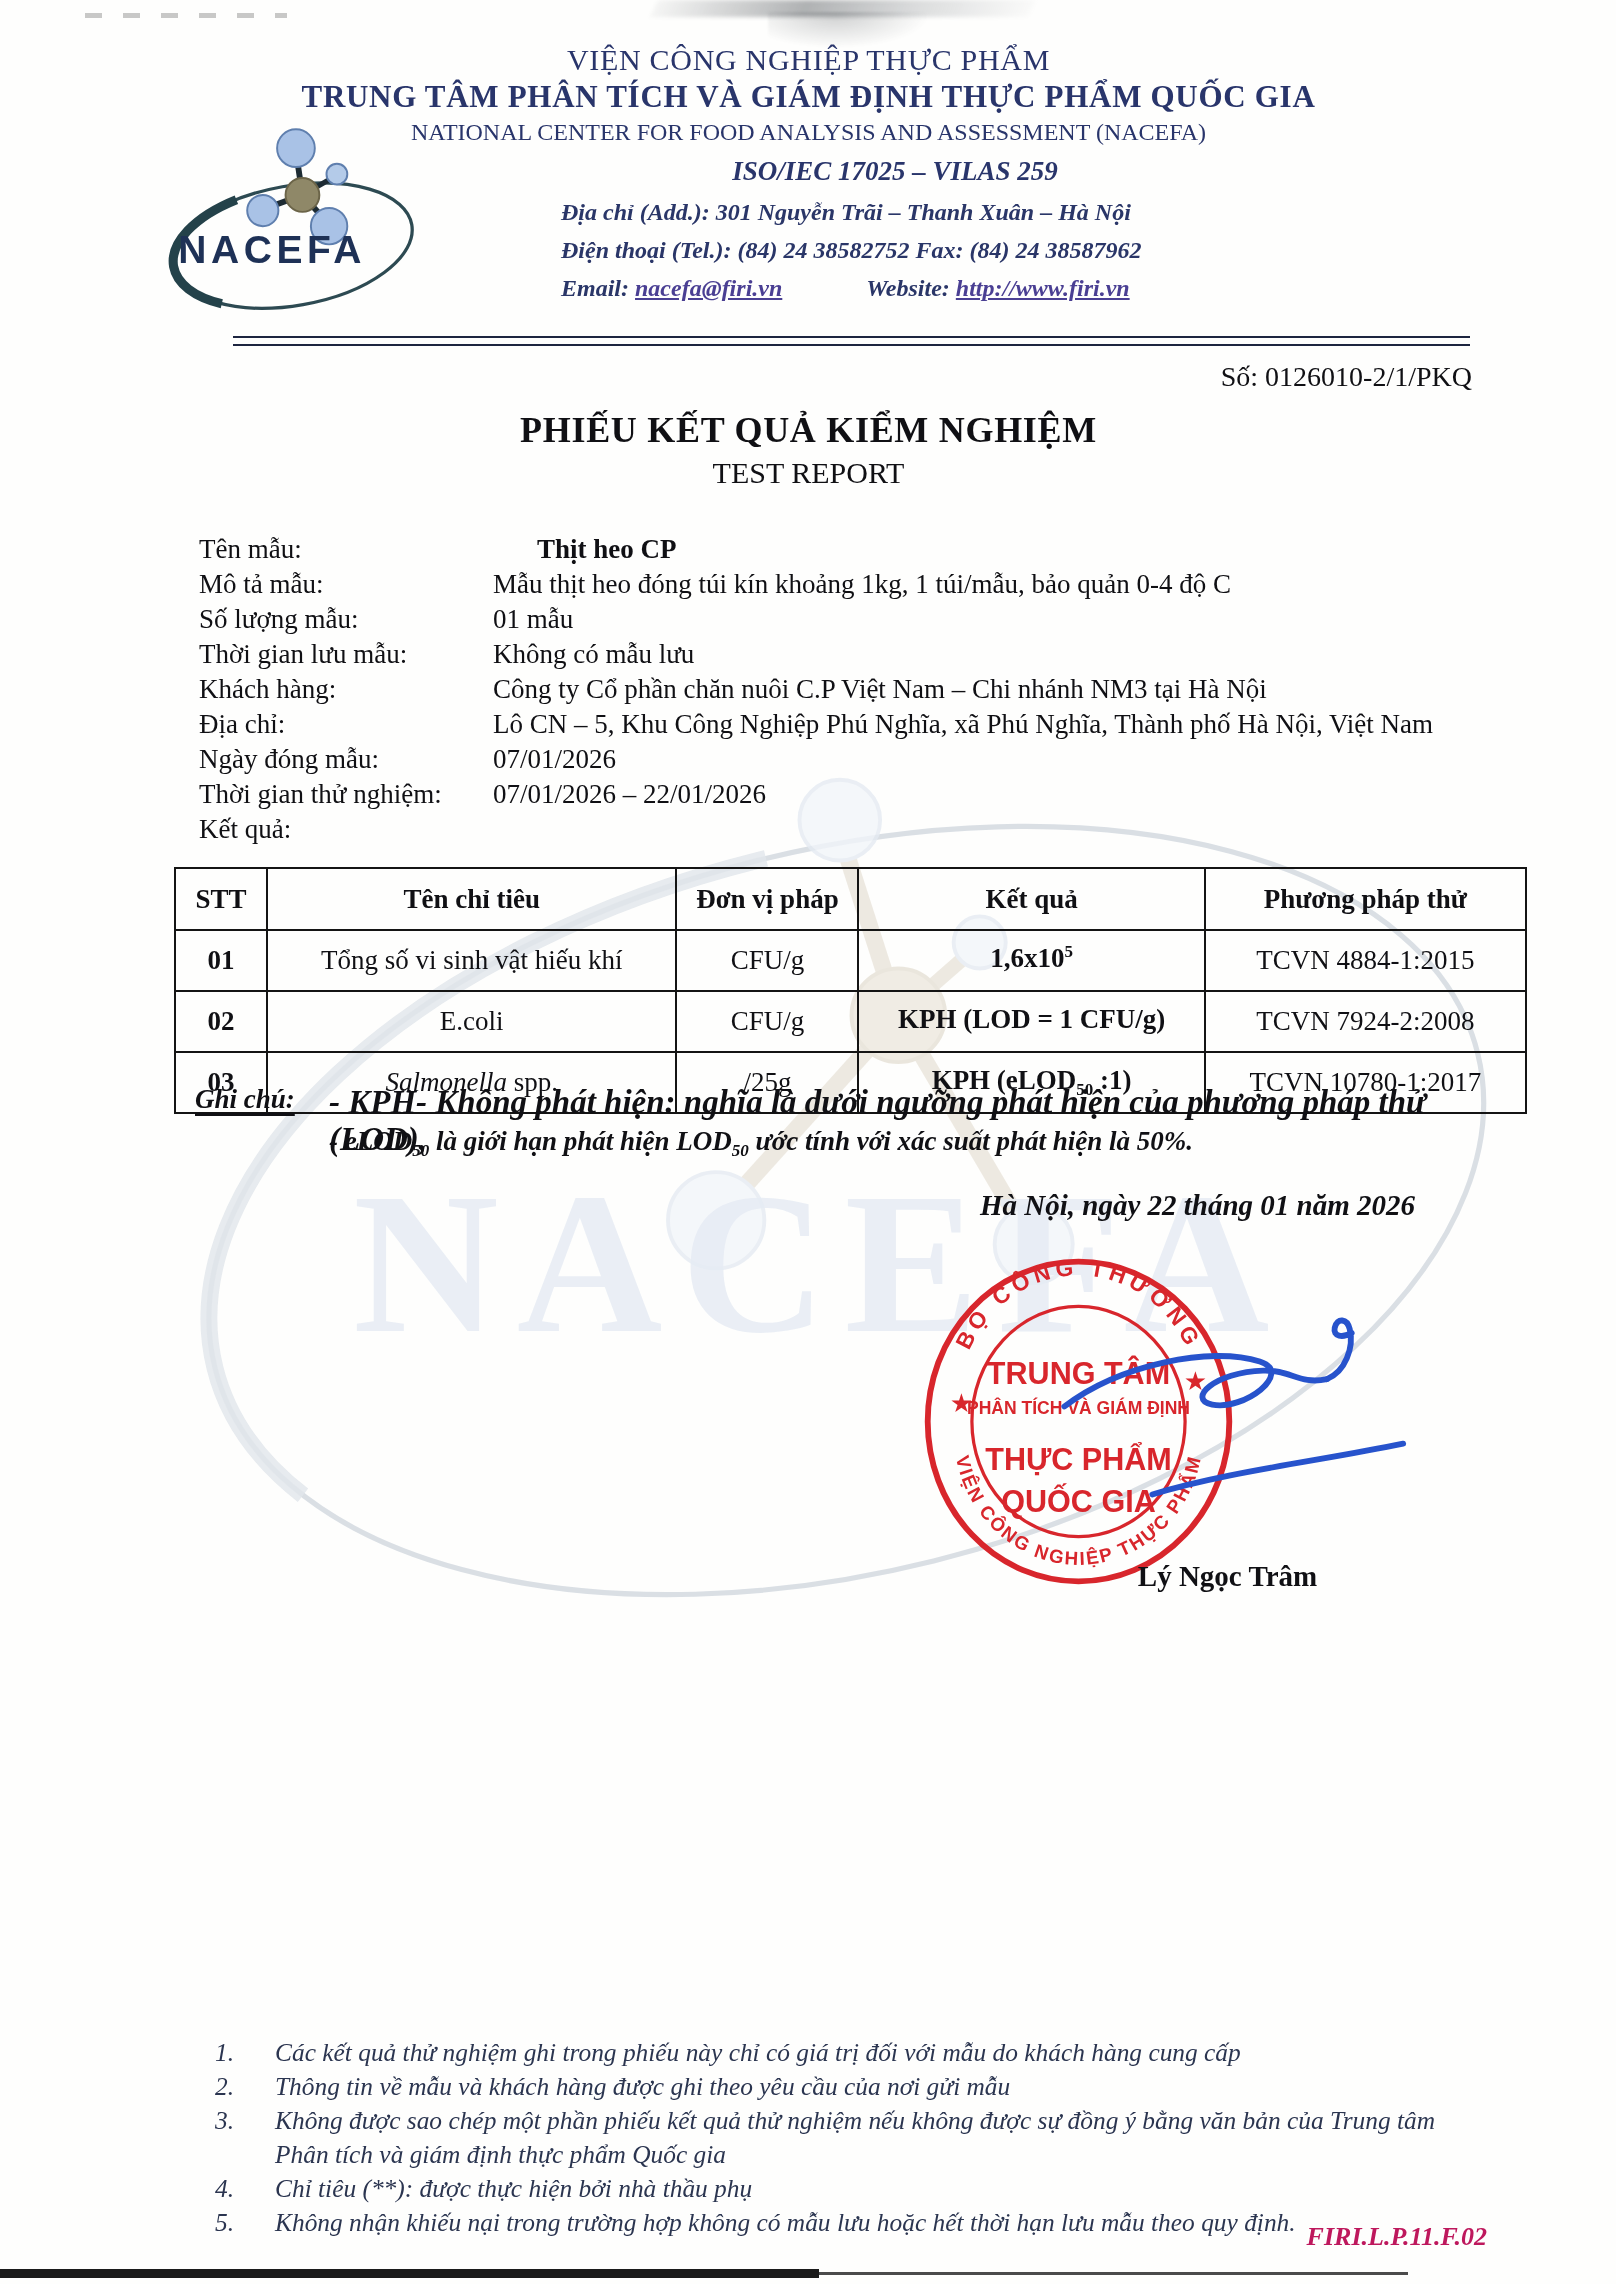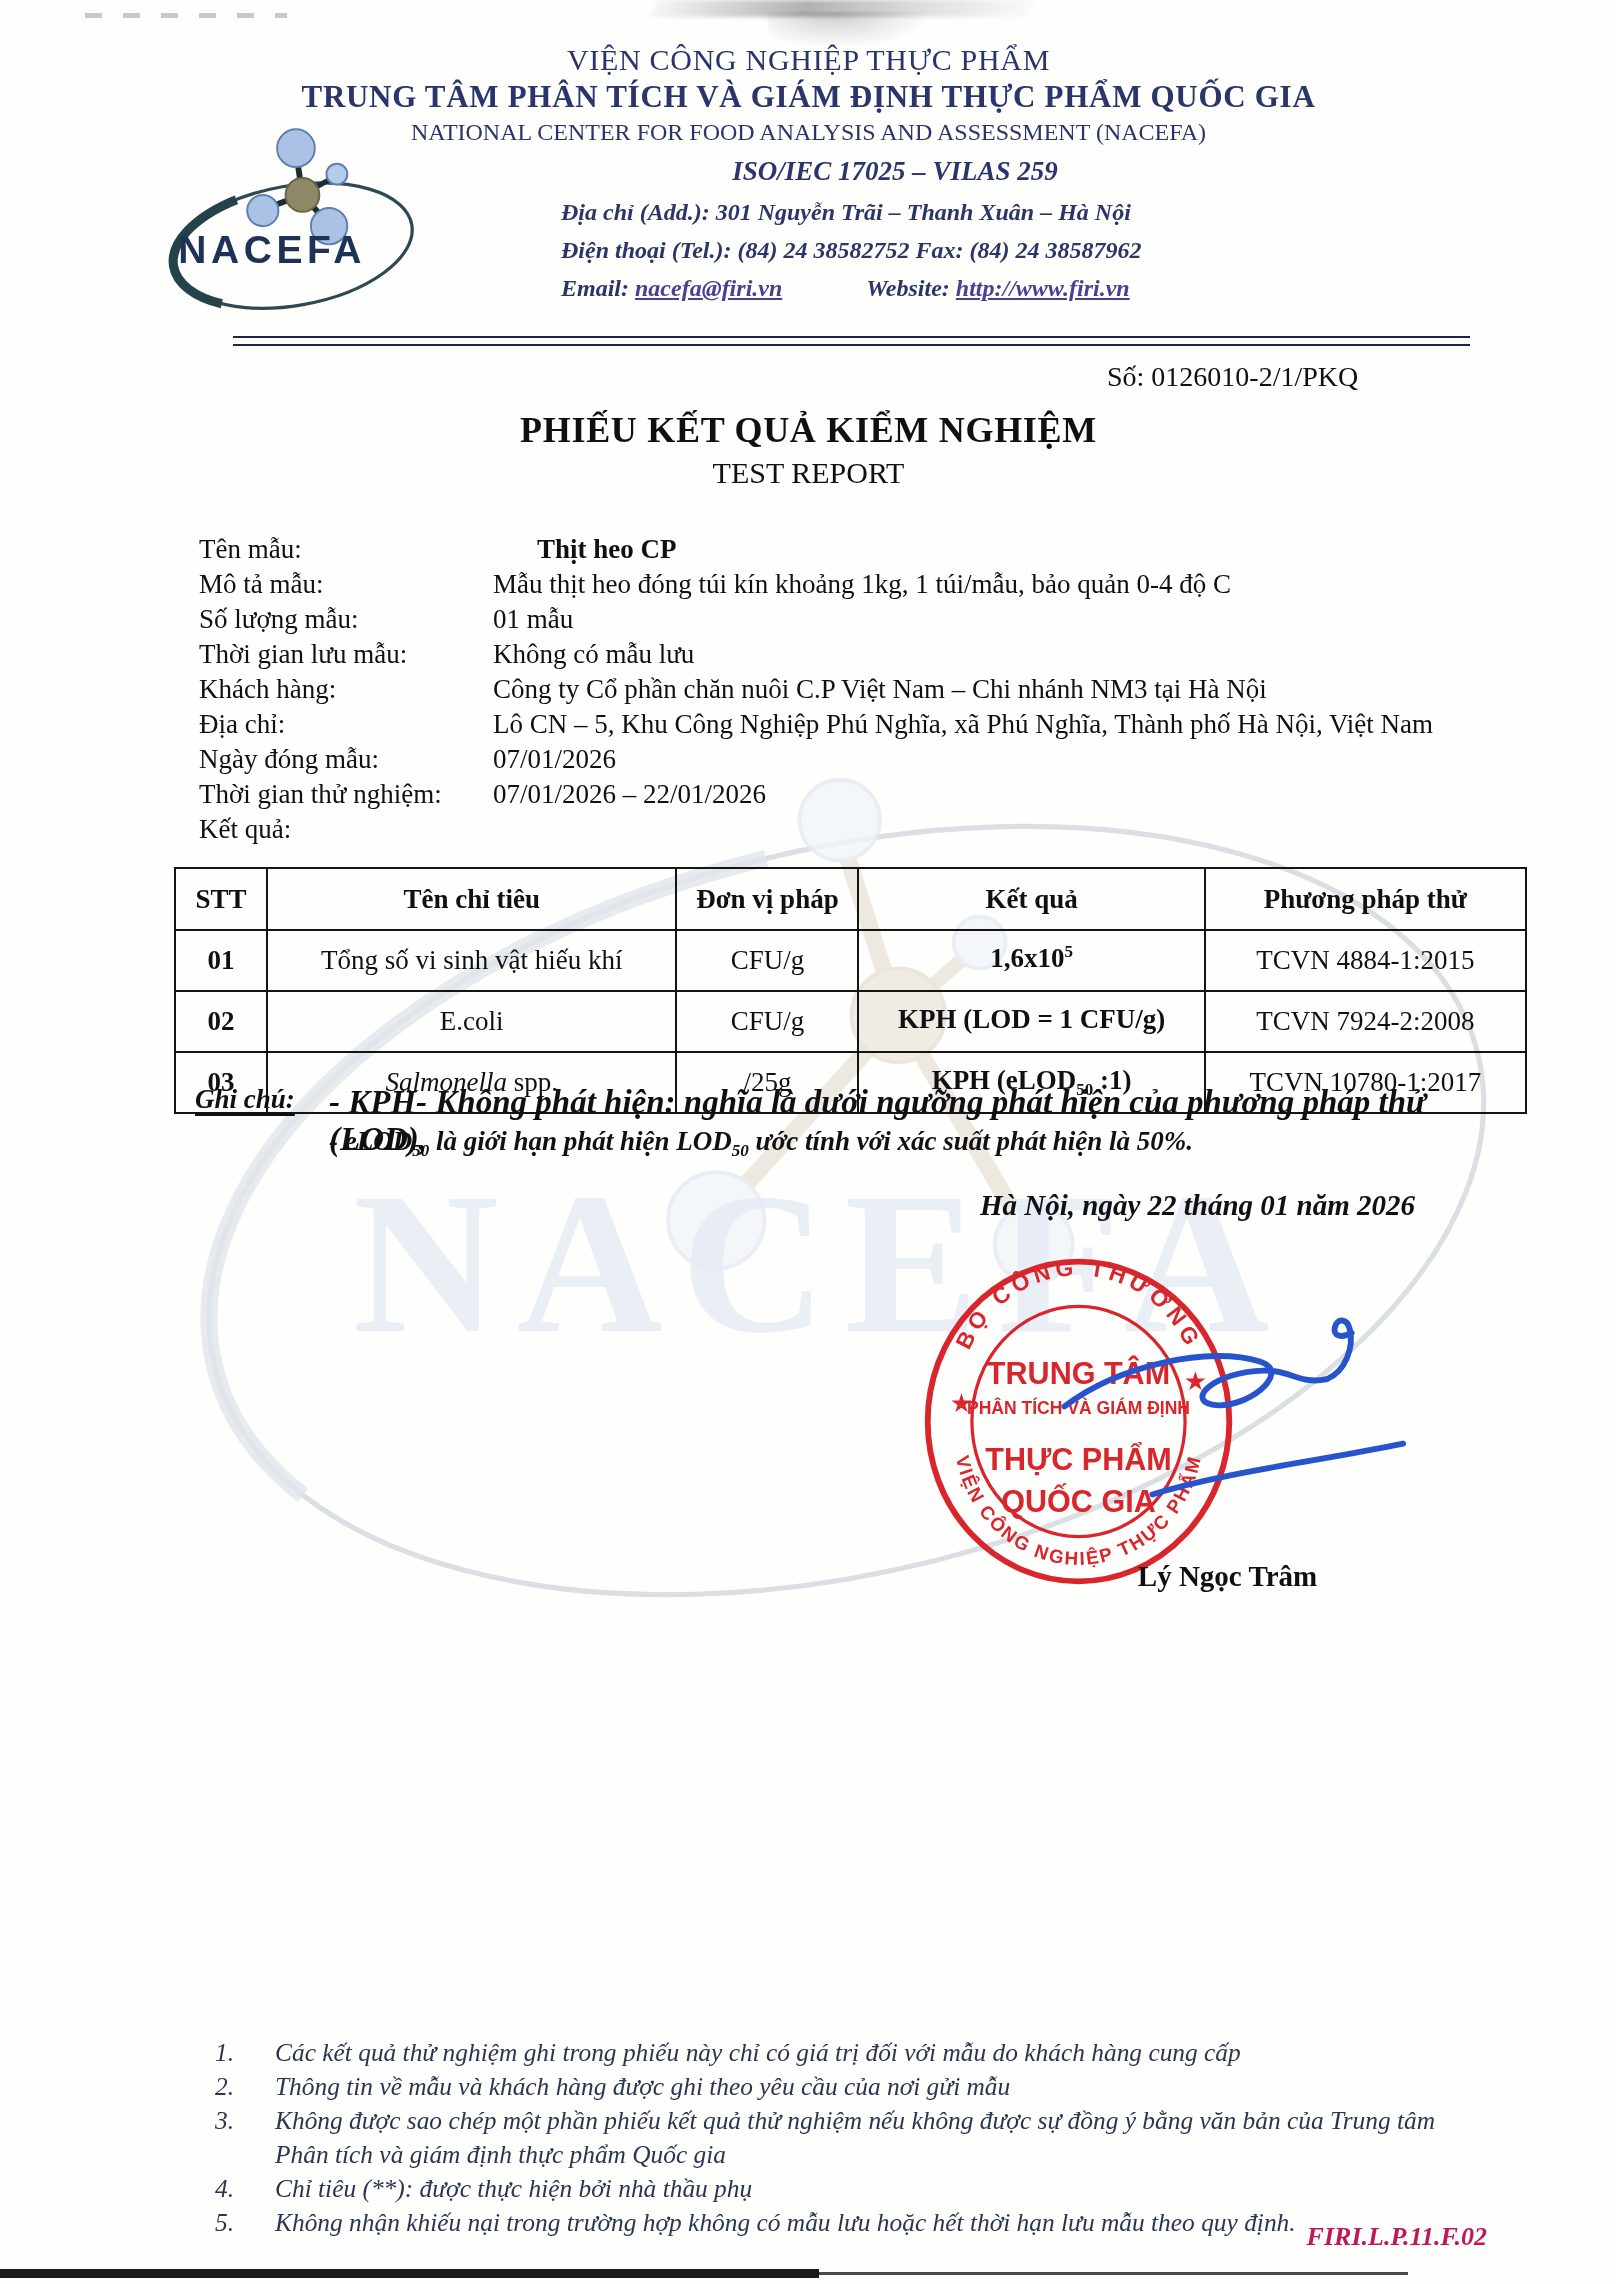--- a/index.html
+++ b/index.html
@@ -19,21 +19,21 @@
   .a2{top:237px;}
   .a3{top:275px;}
   .lnk{color:#4a3f93;text-decoration:underline;font-weight:bold;font-style:italic;}
   .wlabel{margin-left:78px;}
 
   
   .logo{left:164px;top:118px;width:260px;height:202px;}
 
   
   .dbl-rule{left:233px;top:336px;width:1237px;height:5.9px;border-top:2.6px solid #1d2540;border-bottom:2.6px solid #1d2540;}
-  .doc-no{left:1107px;top:361px;width:365px;text-align:left;font-size:28px;}
+  .doc-no{left:1107px;top:361px;width:365px;text-align:right;font-size:28px;}
 
   
   .title{top:409px;font-size:36px;font-weight:bold;letter-spacing:0.7px;}
   .subtitle{top:456px;font-size:30px;}
 
   
   .info{left:199px;top:532px;width:1354px;font-size:27px;line-height:35px;}
   .irow{display:flex;}
   .ilabel{width:294px;flex:none;}
   .ivalue{flex:1;}

